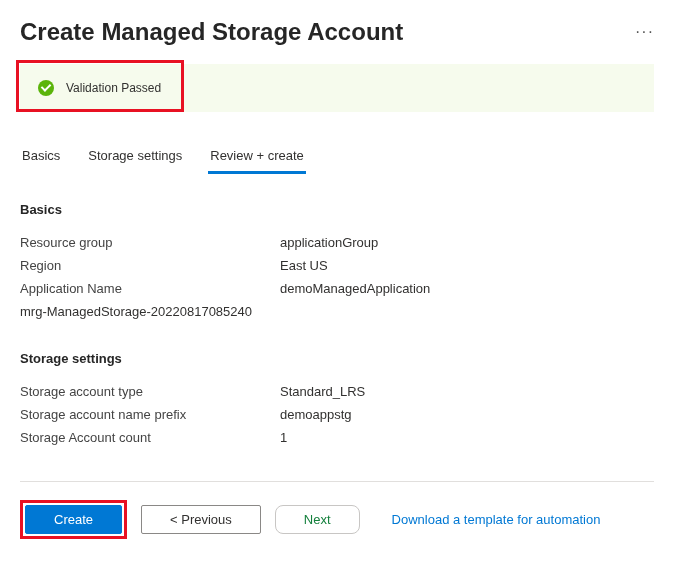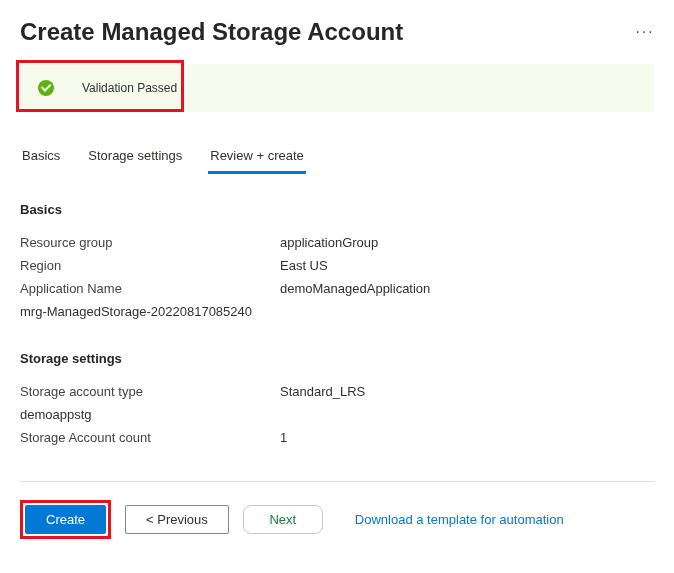--- a/index.html
+++ b/index.html
@@ -13,21 +13,21 @@
   }
   .header { display: flex; align-items: center; gap: 12px; margin-bottom: 18px; justify-content: space-between; }
   .page-title { font-size: 24px; font-weight: 600; color: #262626; }
   .more-icon { font-size: 16px; color: #555; letter-spacing: 1px; }
 
   .validation-box {
     background: #f6fbed;
     padding: 14px 16px;
     display: flex;
     align-items: center;
-    gap: 28px;
+    gap: 12px;
     border: 2px solid transparent;
   }
   .highlight-wrap { border: 3px solid #e81123; padding: 2px; display: inline-block; }
 
   .check-icon {
     width: 16px; height: 16px; border-radius: 50%;
     background: #5bb40b; position: relative; flex-shrink: 0;
   }
   .check-icon::after {
     content: ""; position: absolute; left: 5px; top: 2px;
@@ -46,21 +46,21 @@
   .row .label { width: 260px; color: #444; }
   .row .value { color: #323130; }
 
   .footer {
     margin-top: 32px; padding-top: 18px;
     border-top: 1px solid #e1dfdd;
     display: flex; align-items: center; gap: 14px;
   }
   .btn {
     font-family: inherit; font-size: 13px;
-    padding: 6px 20px; border-radius: 2px;
+    padding: 6px 28px; border-radius: 2px;
     cursor: pointer; min-width: 80px;
     border: 1px solid #8a8886; background: #fff; color: #323130;
   }
   .btn-primary { background: #0078d4; border-color: #0078d4; color: #fff; }
   .btn-disabled { color: #15803d; border-color: #c8c6c4; background: #fff; cursor: default; border-radius: 8px; }
   .link { color: #0078d4; font-size: 13px; cursor: pointer; margin-left: 18px; }
   .validation-region { position: relative; margin-bottom: 4px; }
   .val-highlight {
     position: absolute; left: -4px; top: -4px;
     width: 168px; height: 52px;
@@ -108,20 +108,21 @@
   </div>
 </div>
 
 <div class="section">
   <div class="section-title">Storage settings</div>
   <div class="row">
     <div class="label">Storage account type</div>
     <div class="value">Standard_LRS</div>
   </div>
   <div class="row">
+    <div class="label">Storage account name prefix</div>
     <div class="value">demoappstg</div>
   </div>
   <div class="row">
     <div class="label">Storage Account count</div>
     <div class="value">1</div>
   </div>
 </div>
 
 <div class="footer">
   <span class="highlight-wrap">

